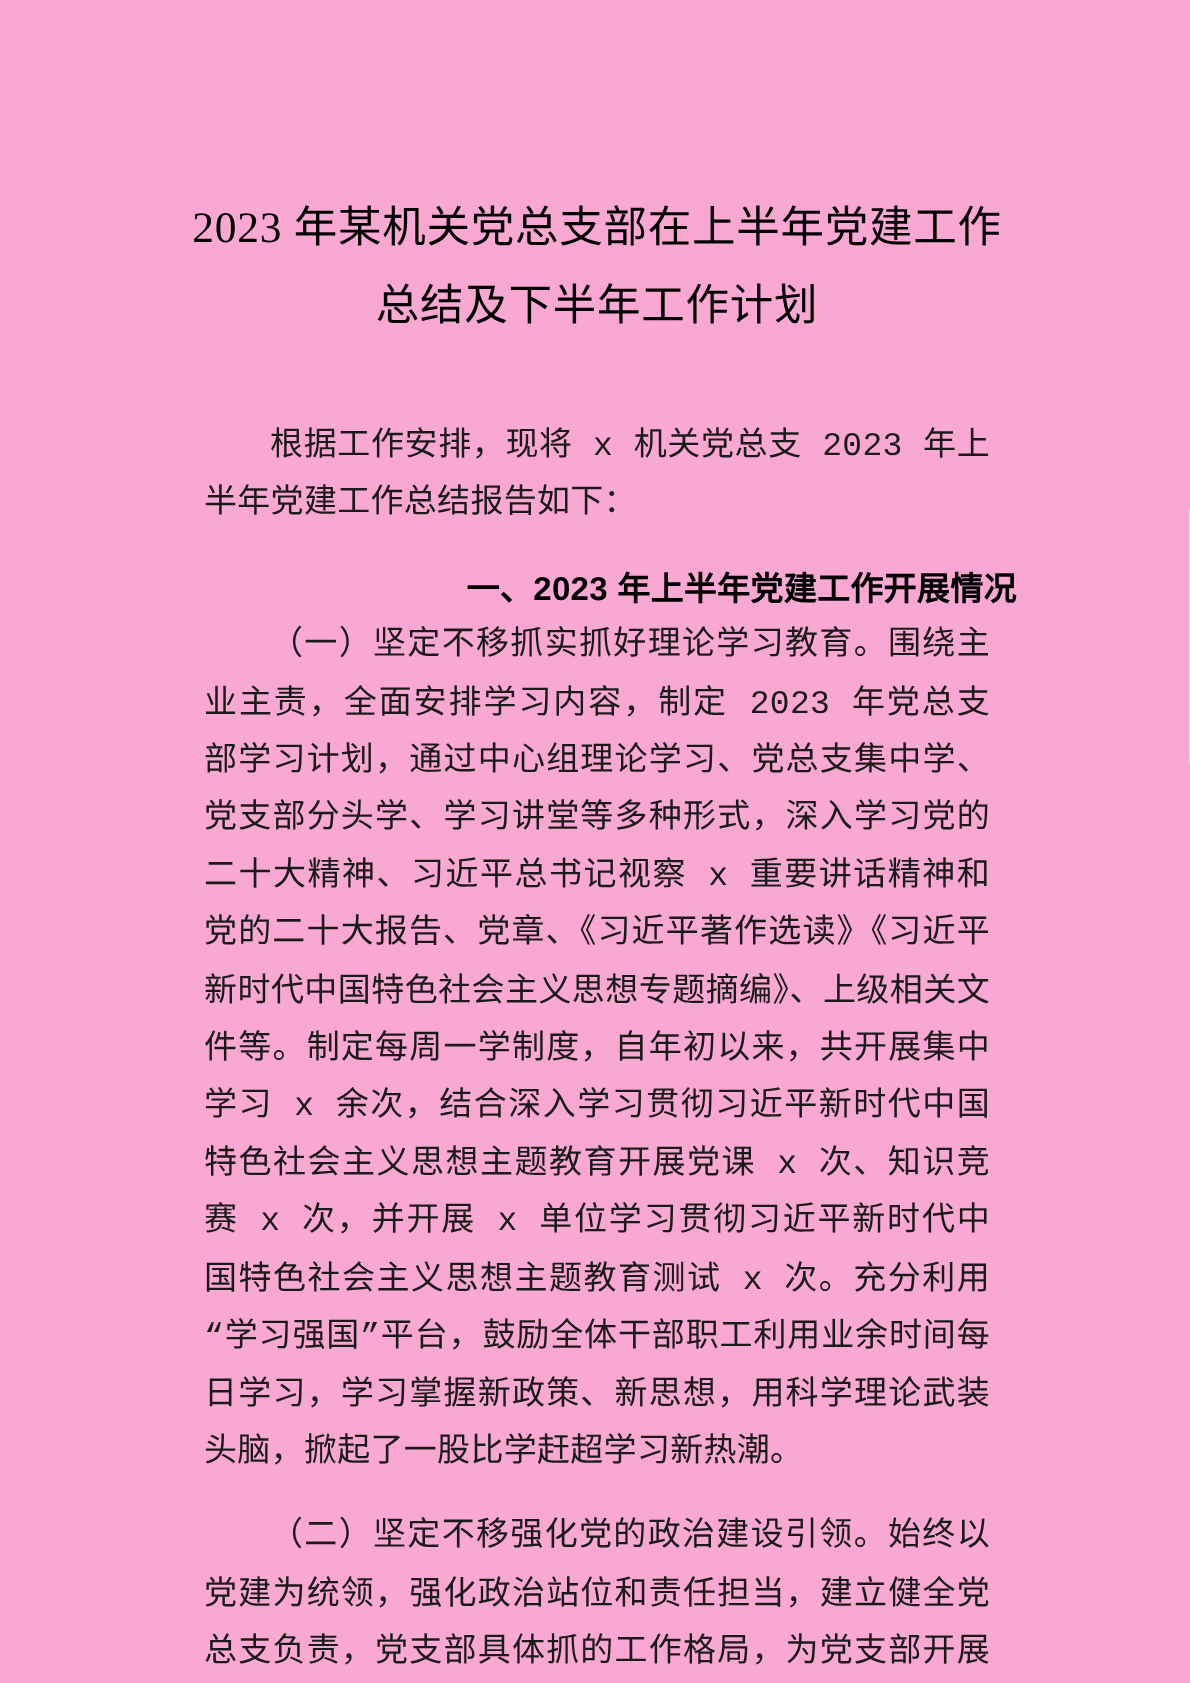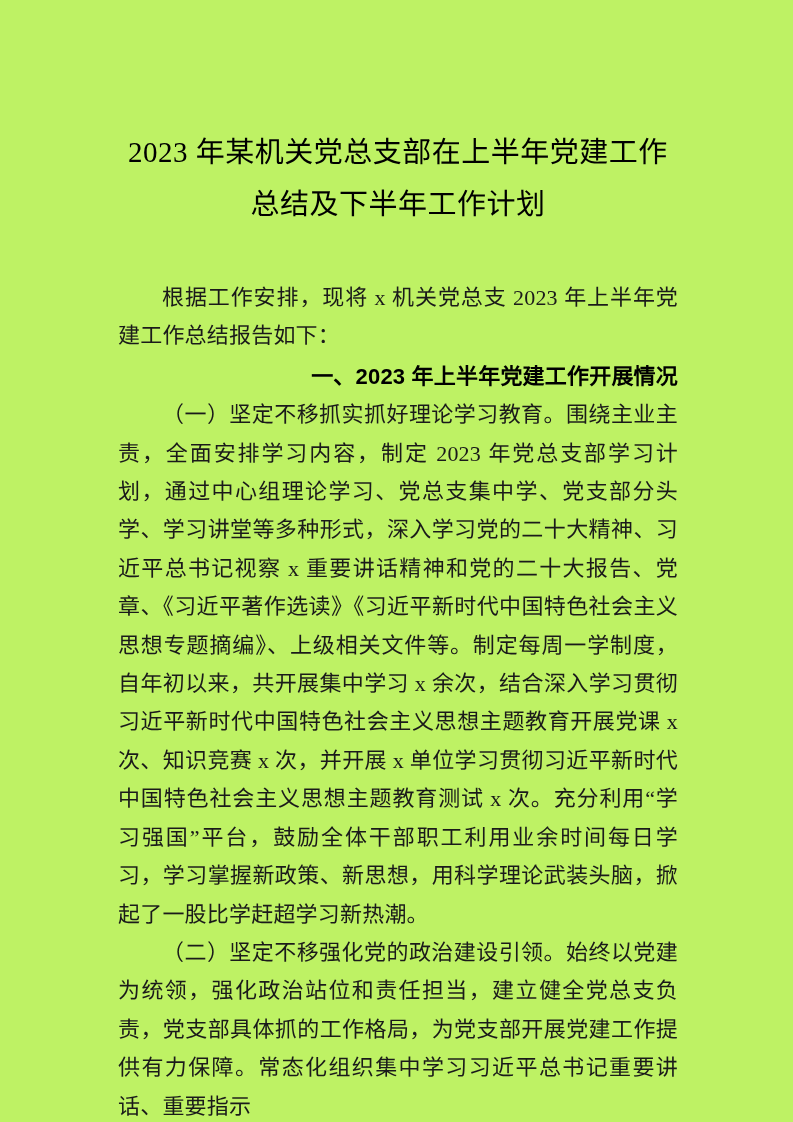--- a/index.html
+++ b/index.html
@@ -7,21 +7,21 @@
     margin: 0;
     padding: 0;
     background: #ffffff;
   }
 
   .page {
     position: relative;
     width: 793px;
     height: 1122px;
     margin: 0 auto;
-    background: #bef264;
+    background: #f9a8d4;
     overflow: hidden;
     box-sizing: border-box;
     font-family: "Liberation Serif", "DejaVu Serif", serif;
     color: #1a1a1a;
     -webkit-font-smoothing: antialiased;
   }
 
   .content {
     position: absolute;
     left: 118px;
@@ -37,22 +37,22 @@
     font-size: 29px;
     font-weight: normal;
     line-height: 52px;
     text-align: center;
     letter-spacing: 0.5px;
     color: #000000;
   }
 
   
   .para {
-    margin: 0;
-    font-family: Liberation Serif, serif;
+    margin: 18px;
+    font-family: Liberation Mono, monospace;
     font-size: 22px;
     line-height: 38.4px;
     text-align: justify;
     text-justify: inter-ideograph;
     text-indent: 44px;
     letter-spacing: 0.2px;
     color: #1a1a1a;
   }
 
   .para-intro {

